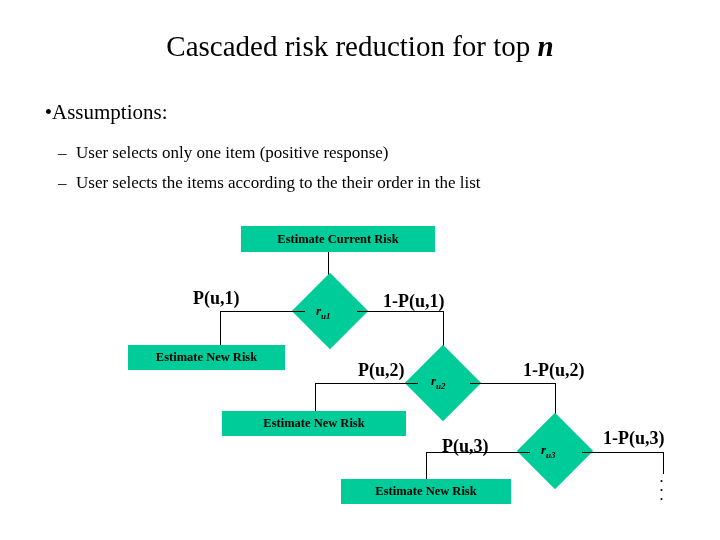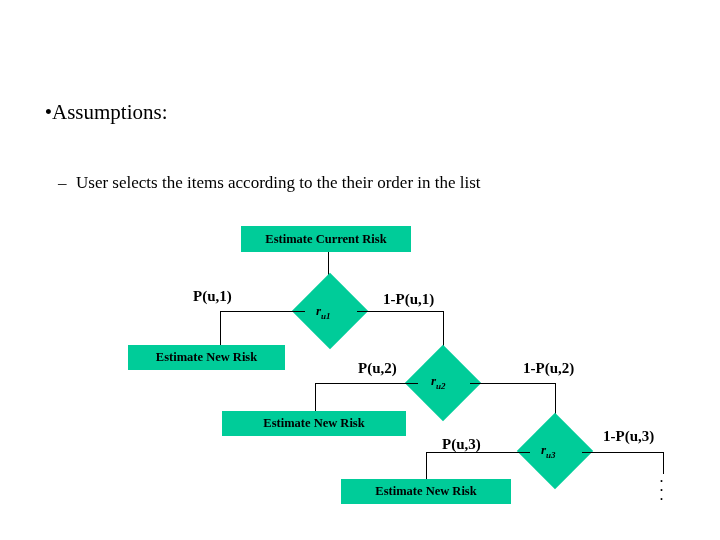--- a/index.html
+++ b/index.html
@@ -73,21 +73,21 @@
   }
   .diamond-label .sub{
     font-size:9px;
     vertical-align:sub;
     font-style:italic;
     text-align:right;
   }
 
   .lbl{
     position:absolute;
-    font-size:15px;
+    font-size:18px;
     font-weight:bold;
     color:#000;
     font-family:"Liberation Serif", serif;
     white-space:nowrap;
   }
 
   .ln{position:absolute;background:#000;}
   .lnh{height:1px;}
   .lnv{width:1px;}
 
@@ -97,30 +97,36 @@
     font-weight:bold;
     line-height:9px;
     color:#000;
   }
 </style>
 </head>
 <body>
 
 <div id="slide">
 
+  <div class="title">
+    <span>Cascaded risk reduction for top </span><span class="italic">n</span>
+  </div>
 
   <div class="bullet1">
     <span class="dot">•</span><span>Assumptions:</span>
   </div>
 
+  <div class="bullet2" style="left:58px;top:143px;">
+    <span class="dash">–</span><span>User selects only one item (positive response)</span>
+  </div>
   <div class="bullet2" style="left:58px;top:173px;">
     <span class="dash">–</span><span>User selects the items according to the their order in the list</span>
   </div>
 
-  <div class="gbox" style="left:241px;top:226px;width:170px;height:26px;">
+  <div class="gbox" style="left:241px;top:226px;width:194px;height:26px;">
     <span>Estimate Current Risk</span>
   </div>
 
   <div class="ln lnv" style="left:328px;top:252px;height:33px;"></div>
 
   <div class="diamond" style="left:303px;top:284px;"></div>
   <div class="diamond-label" style="left:316px;top:303px;">
     <span>r</span><span class="sub">u1</span>
   </div>
 

